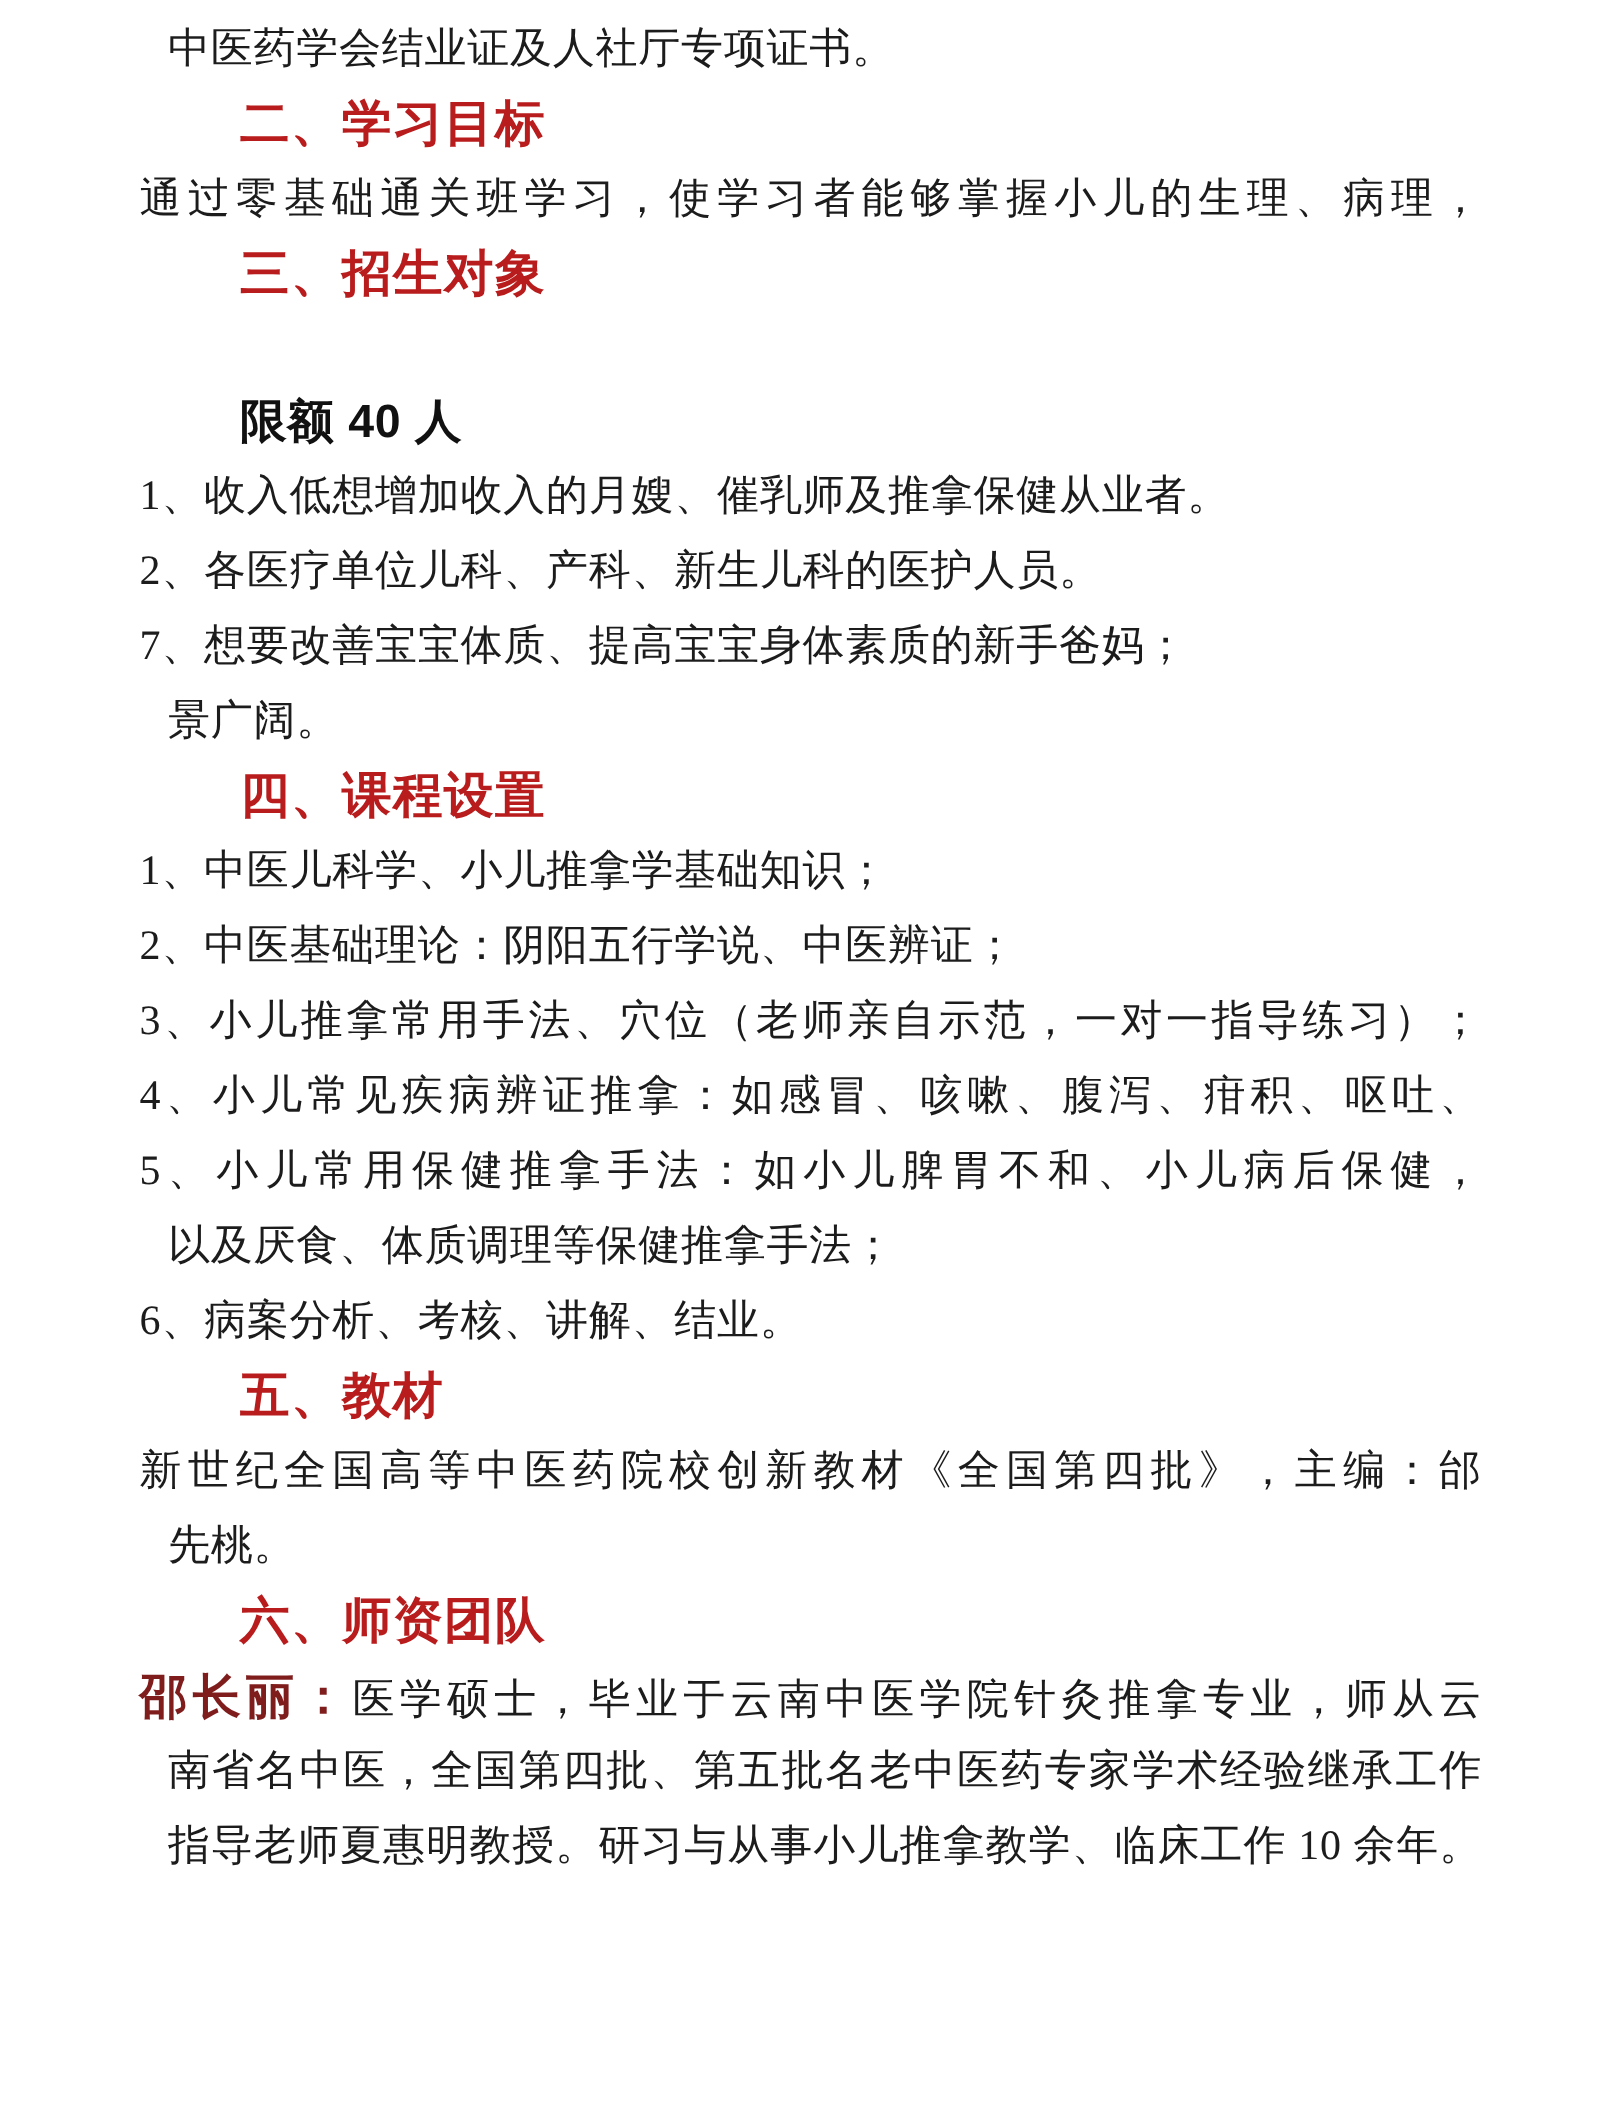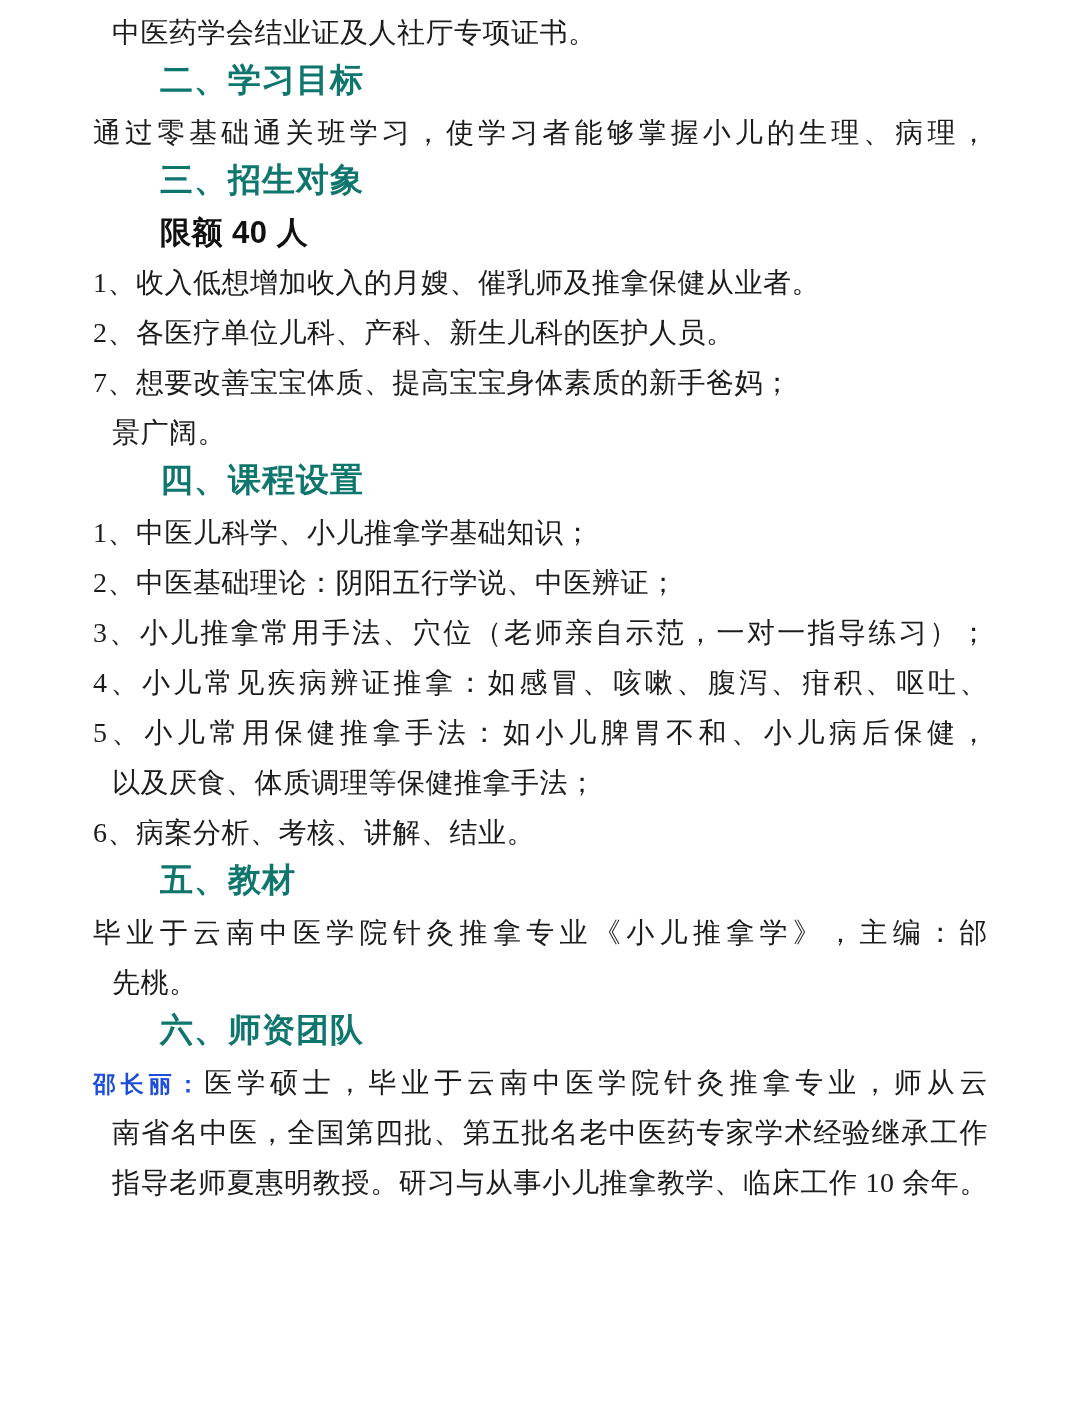--- a/index.html
+++ b/index.html
@@ -33,40 +33,41 @@
     text-align: justify;
     text-align-last: justify;
     text-justify: inter-character;
   }
   
   .indent {
     text-indent: 57px;
     margin-left: 36px;
   }
   .heading {
-    font-family: Liberation Mono, monospace;
+    font-family: Liberation Serif, serif;
     font-weight: 700;
     font-size: 33px;
     letter-spacing: 1px;
     padding-left: 48px;
-    color: #0f766e;
+    color: #b91c1c;
   }
   .bold-line {
     font-family: "Liberation Sans", "DejaVu Sans", sans-serif;
     font-weight: 700;
     font-size: 31px;
     padding-left: 48px;
     text-indent: 0;
     color: #111111;
+    margin-top: 48px;
   }
   .bold-name {
     font-family: Liberation Sans, sans-serif;
     font-weight: 700;
-    font-size: 23px;
-    color: #1d4ed8;
+    font-size: 32px;
+    color: #7f1d1d;
   }
 </style>
 </head>
 <body>
 
 <div class="doc">
 
   <div class="line">中医药学会结业证及人社厅专项证书。</div>
 
   <div class="line heading">二、学习目标</div>
@@ -82,21 +83,21 @@
   <div class="line heading">四、课程设置</div>
   <div class="line indent">1、中医儿科学、小儿推拿学基础知识；</div>
   <div class="line indent">2、中医基础理论：阴阳五行学说、中医辨证；</div>
   <div class="line indent justify">3、小儿推拿常用手法、穴位（老师亲自示范，一对一指导练习）；</div>
   <div class="line indent justify">4、小儿常见疾病辨证推拿：如感冒、咳嗽、腹泻、疳积、呕吐、</div>
   <div class="line indent justify">5、小儿常用保健推拿手法：如小儿脾胃不和、小儿病后保健，</div>
   <div class="line">以及厌食、体质调理等保健推拿手法；</div>
   <div class="line indent">6、病案分析、考核、讲解、结业。</div>
 
   <div class="line heading">五、教材</div>
-  <div class="line indent justify">毕业于云南中医学院针灸推拿专业《小儿推拿学》，主编：邰</div>
+  <div class="line indent justify">新世纪全国高等中医药院校创新教材《全国第四批》，主编：邰</div>
   <div class="line">先桃。</div>
 
   <div class="line heading">六、师资团队</div>
   <div class="line indent justify"><span class="bold-name">邵长丽：</span><span>医学硕士，毕业于云南中医学院针灸推拿专业，师从云</span></div>
   <div class="line justify">南省名中医，全国第四批、第五批名老中医药专家学术经验继承工作</div>
   <div class="line justify">指导老师夏惠明教授。研习与从事小儿推拿教学、临床工作 10 余年。</div>
 
 </div>
 
 </body></html>

